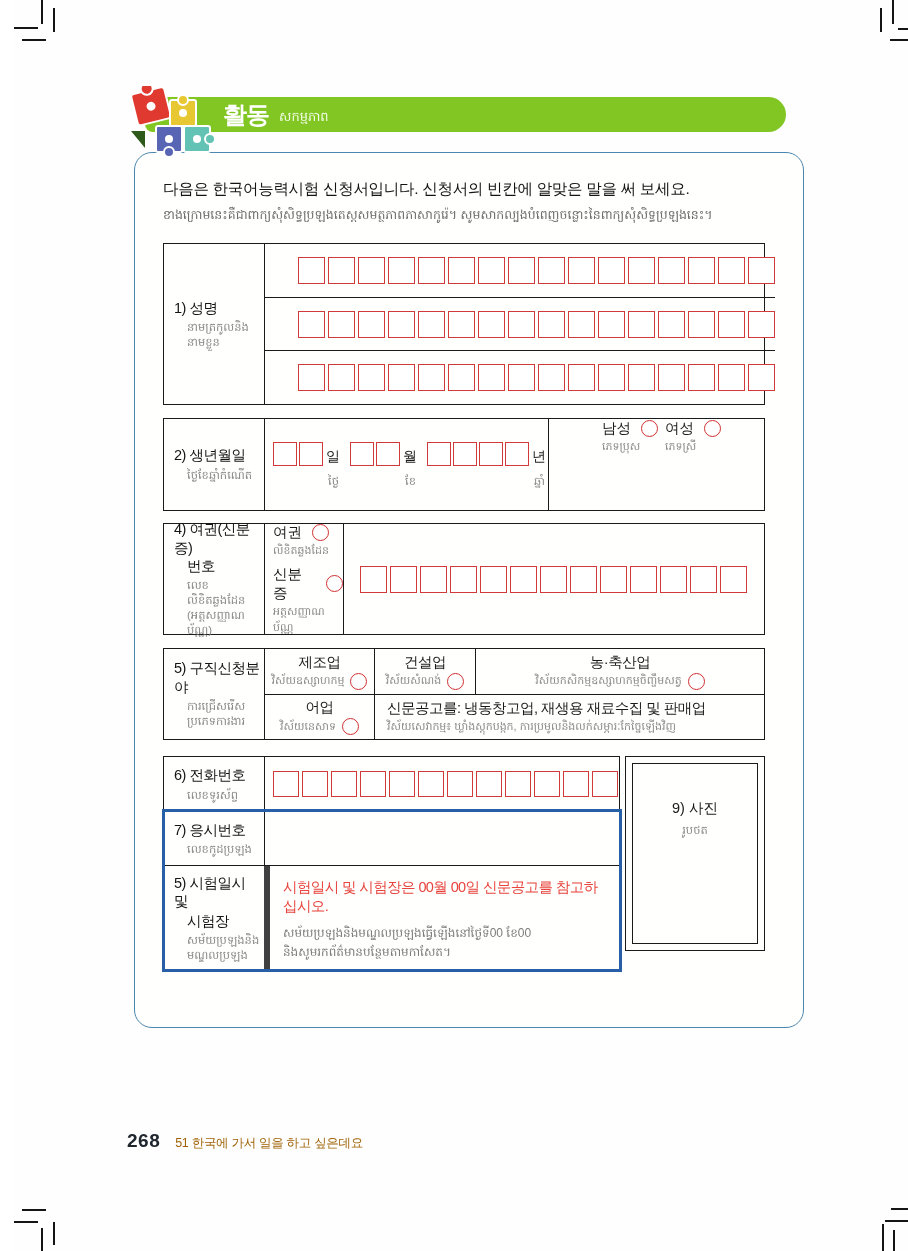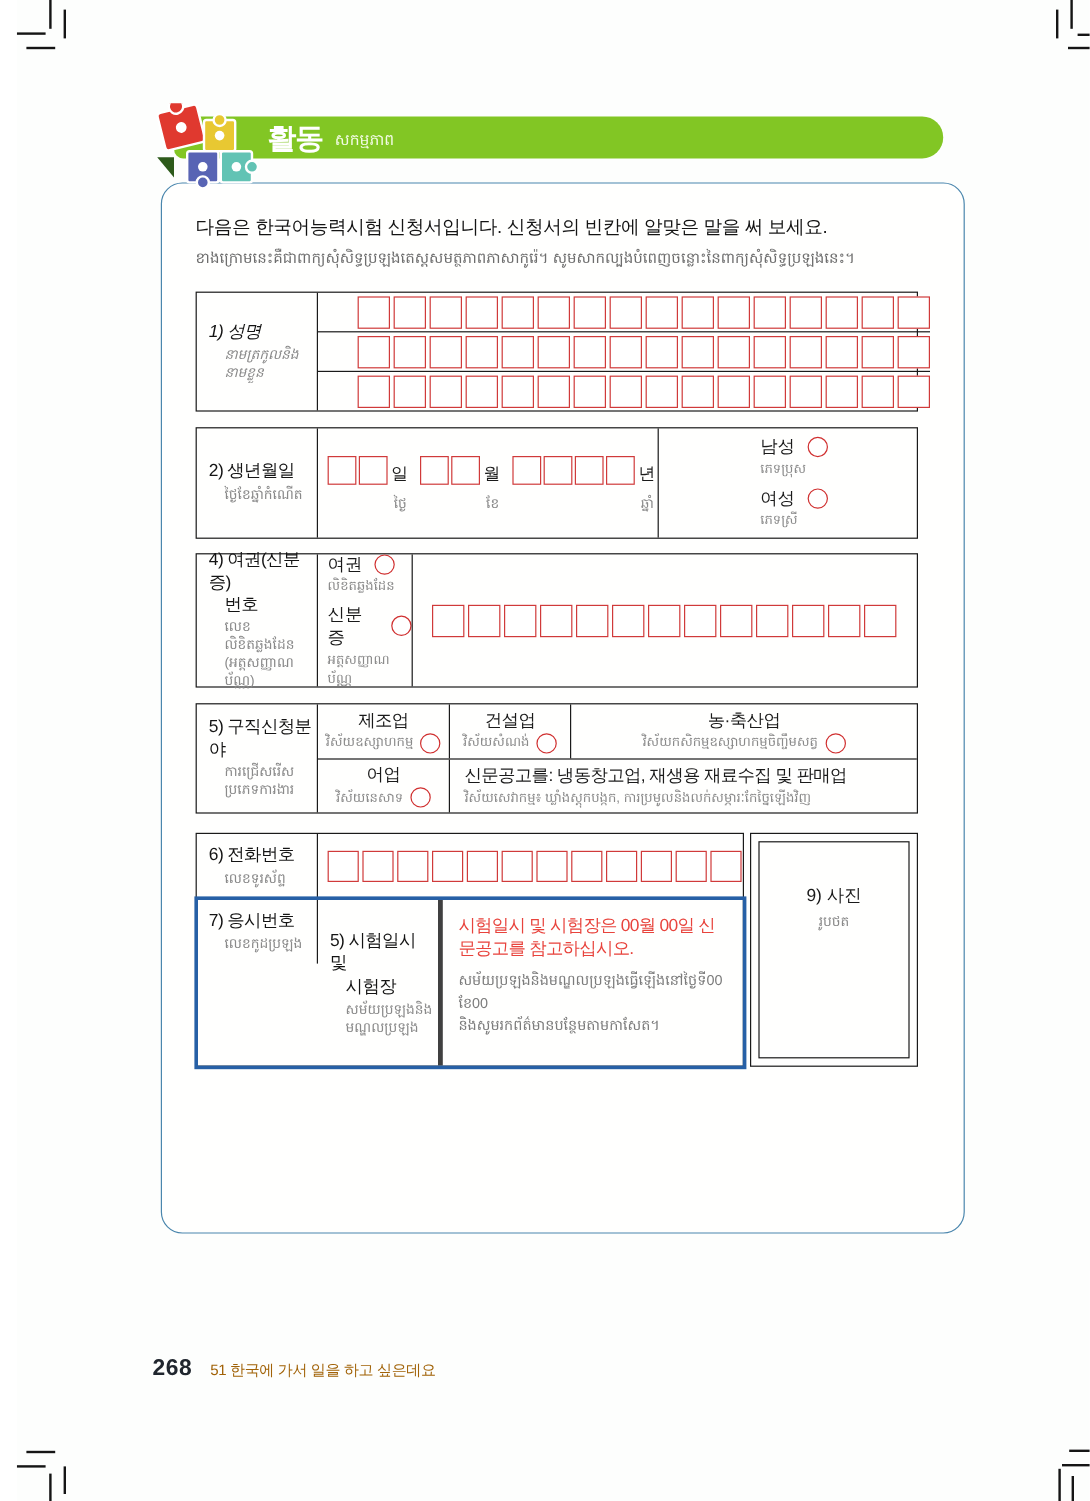--- a/index.html
+++ b/index.html
@@ -33,37 +33,37 @@
          padding:6px 4px 6px 10px; }
   .lbl .ko { font-size:14.5px; color:#141414; letter-spacing:-0.5px; line-height:1.25; }
   .lbl .km { font-size:11.5px; color:#8a8a8a; padding-left:13px; line-height:1.3; margin-top:3px; }
   .cell { border-left:1px solid #1a1a1a; }
 
   
   .boxrow { display:flex; gap:3px; align-items:center; }
   .cbox { width:26px; height:26px; border:1.5px solid #d03a3a; background:#fff; flex:0 0 auto; }
 
   
-  .s1 { height:100px; margin-bottom:13px;font-style:italic; }
+  .s1 { height:162px; margin-bottom:13px; }
   .namerows { flex:1; display:flex; flex-direction:column; }
   .namerow { flex:1; display:flex; align-items:center; padding-left:33px; }
   .namerow + .namerow { border-top:1px solid #1a1a1a; }
   .s1 .cbox { width:27px; height:27px; }
 
   
   .s2 { height:93px; margin-bottom:12px; }
   .birth { flex:0 0 272px; display:flex; align-items:center; gap:10px; padding:4px 2px 0 8px; }
   .bunit { display:flex; flex-direction:column; }
   .bu-top { display:flex; align-items:flex-end; }
   .birth .cbox { width:24px; height:24px; }
   .birth .boxrow { gap:2px; }
   .bu-ko { font-size:14px; margin-left:3px; }
   .bu-km { font-size:11.5px; color:#8a8a8a; text-align:right; margin-top:8px; padding-right:1px; }
   .genlbl { flex:0 0 68px; }
-  .gender { flex:1; display:flex; flex-direction:column; justify-content:center; gap:7px; padding-left:10px;align-items:center; }
+  .gender { flex:1; display:flex; flex-direction:row; justify-content:center; gap:7px; padding-left:10px; }
   .gopt .gtop { display:flex; align-items:center; gap:10px; font-size:14.5px; }
   .gopt .km { font-size:11px; color:#8a8a8a; margin-top:1px; }
   .rcircle { width:17px; height:17px; border:1.7px solid #d02f2f; border-radius:50%;
              display:inline-block; flex:0 0 auto; background:#fff; }
 
   
   .s3 { height:112px; margin-bottom:13px; }
   .doccol { flex:0 0 79px; display:flex; flex-direction:column; justify-content:center; gap:6px; padding-left:8px; }
   .pboxes { flex:1; display:flex; align-items:center; padding-left:16px; }
   .pboxes .cbox { width:27px; height:27px; }
@@ -84,25 +84,25 @@
   .jcell .km { font-size:11px; color:#8a8a8a; }
   .svc { align-items:flex-start; padding-left:12px; }
   .svc .km { margin-top:1px; }
 
   
   .s5wrap { margin-left:28px; width:602px; display:flex; }
   .s5left { width:457px; flex:0 0 457px; border:1.5px solid #1a1a1a; display:flex; flex-direction:column; background:#fffffe; }
   .row6 { height:53px; display:flex; }
   .phone { flex:1; display:flex; align-items:center; padding-left:8px; border-left:1px solid #1a1a1a; }
   .phone .boxrow { gap:3px; }
-  .hl { position:relative; flex:1; display:flex; flex-direction:row; border-top:1px solid #1a1a1a; }
+  .hl { position:relative; flex:1; display:flex; flex-direction:column; border-top:1px solid #1a1a1a; }
   .row7 { height:54px; display:flex; }
   .row8 { flex:1; display:flex; border-top:1px solid #1a1a1a; }
   .emptycell { flex:1; border-left:1px solid #1a1a1a; }
-  .notice { flex:1; border-left:4px solid #404040; padding:12px 10px 8px 13px; }
+  .notice { flex:1; border-left:6px solid #404040; padding:12px 10px 8px 13px; }
   .notice-ko { color:#e8433c; font-size:14.5px; letter-spacing:-0.6px; }
   .notice-km { color:#7c7c7c; font-size:12px; margin-top:8px; line-height:1.55; }
   .bframe { position:absolute; left:-2.5px; right:-2.5px; top:-2.5px; bottom:-2.5px;
             border:3.5px solid #2760a6; pointer-events:none; z-index:3; }
   .photo { width:145px; margin-left:0; flex:1; height:195px; border:1.5px solid #1a1a1a;
            position:relative; background:#fffffe; margin-left:5px; }
   .photo-inner { position:absolute; left:6px; top:6px; right:6px; bottom:6px; border:1px solid #1a1a1a;
                  display:flex; flex-direction:column; align-items:center; padding-top:35px; }
   .photo-ko { font-size:14.5px; }
   .photo-km { font-size:11.5px; color:#8a8a8a; margin-top:5px; }

